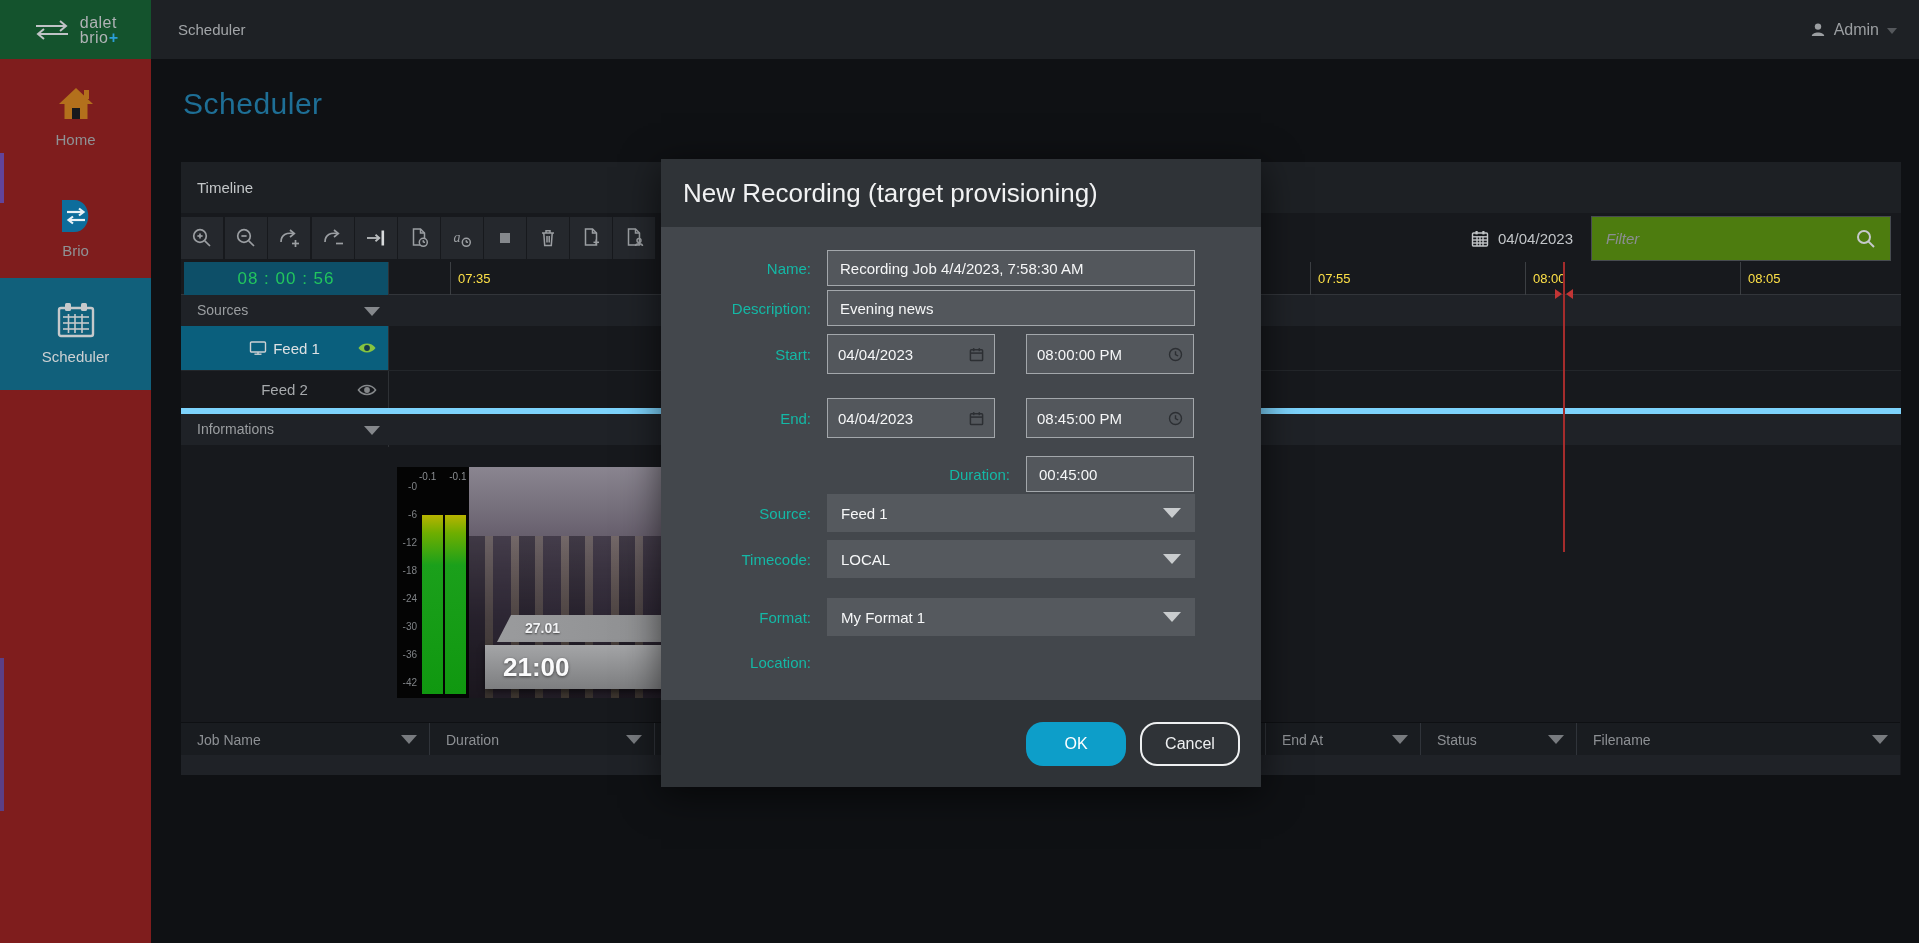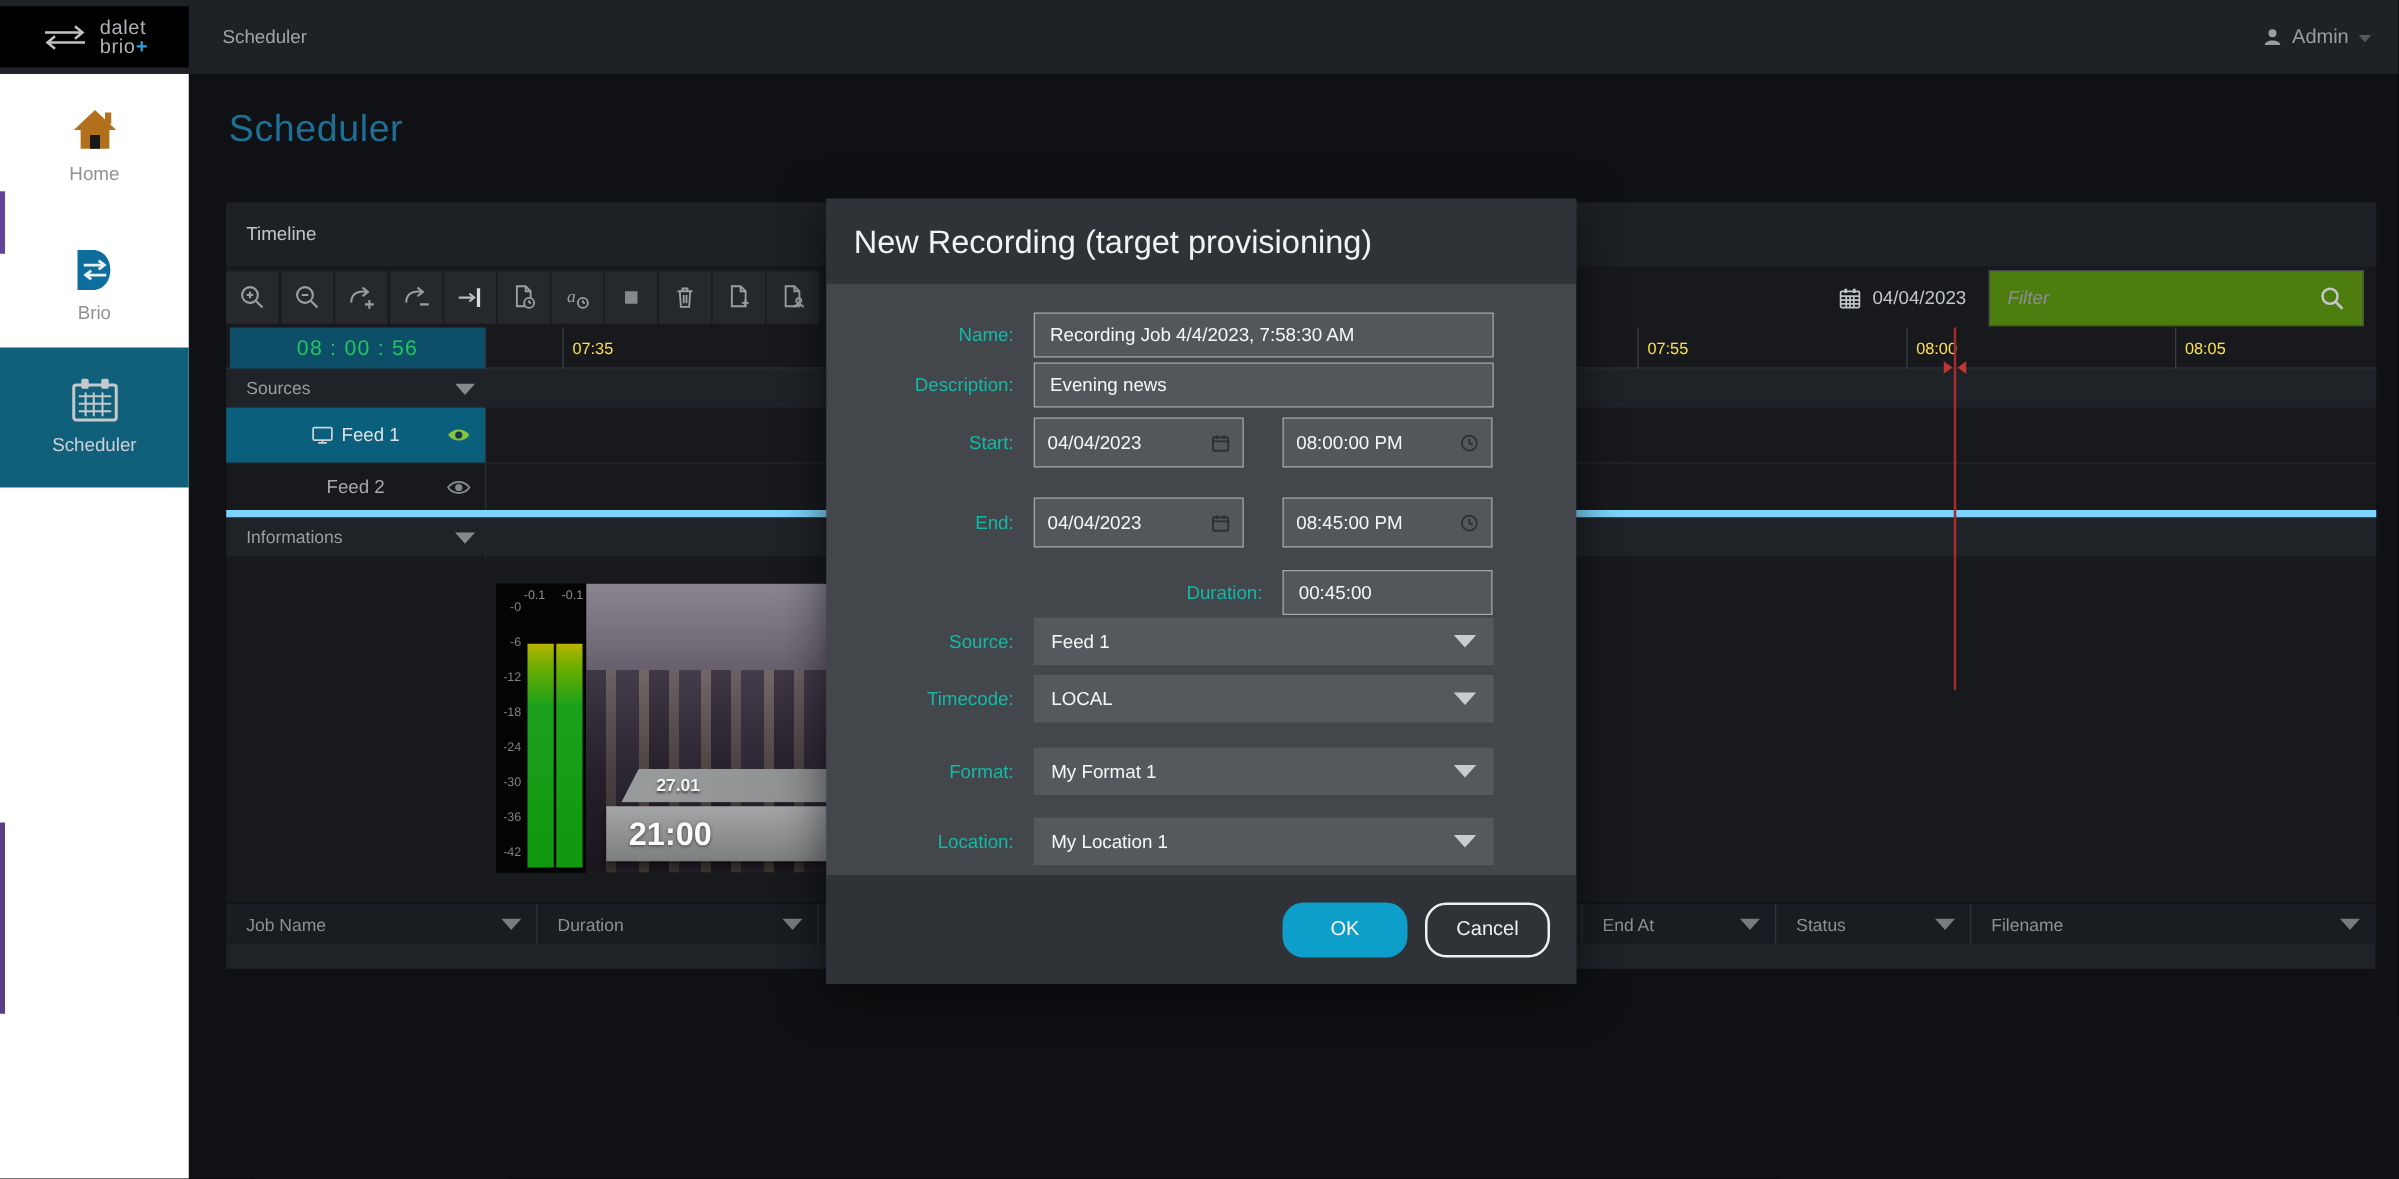--- a/index.html
+++ b/index.html
@@ -7,32 +7,32 @@
   .screen {
     position:relative; width:1919px; height:943px; overflow:hidden;
     background:#0f1114; font-family:"Liberation Sans", sans-serif;
     -webkit-font-smoothing:antialiased;
   }
   svg { display:block; }
 
   
   .topbar { position:absolute; left:0; top:0; width:100%; height:59px;
     background:#1e2125; display:flex; align-items:center; z-index:10; }
-  .logo-block { width:151px; height:49px; background:#000000;
+  .logo-block { width:151px; height:59px; background:#14532d;
     display:flex; align-items:center; justify-content:center; gap:9px; cursor:pointer; }
   .logo-text { font-size:16px; line-height:15px; color:#b0b3b6; letter-spacing:.5px; }
   .logo-text .plus { color:#2b9fd8; font-style:italic; font-weight:bold; }
   .topbar-page { margin-left:27px; color:#a2a5a8; font-size:15px; }
   .user-menu { margin-left:auto; margin-right:22px; display:flex; align-items:center;
     gap:8px; color:#9b9ea1; font-size:16px; cursor:pointer; }
   .caret-sm { width:0; height:0; border-left:5px solid transparent;
     border-right:5px solid transparent; border-top:6px solid #55585c; margin-top:3px; }
 
   
-  .sidebar { position:absolute; left:0; top:59px; width:151px; bottom:0; background:#ffffff; z-index:5; }
+  .sidebar { position:absolute; left:0; top:59px; width:151px; bottom:0; background:#7f1d1d; z-index:5; }
   .accent-strip { position:absolute; left:0; width:4px; background:#62449a; }
   .strip-a { top:94px; height:50px; }
   .strip-b { top:599px; height:153px; background:#5b3f86; }
   .nav-item { position:absolute; left:0; width:151px; text-align:center; cursor:pointer; }
   .nav-item .nv-icon { display:flex; justify-content:center; }
   .nav-item .nv-label { margin-top:8px; font-size:15px; color:#8f9295; }
   .nav-home { top:26px; }
   .nav-brio { top:139px; }
   .nav-sched { top:219px; height:112px; background:#11607b; padding-top:22px; }
   .nav-sched .nv-label { color:#ced1d3; }
@@ -606,24 +606,20 @@
       <div class="frow mt20">
         <span class="flabel">Format:</span>
         <div class="dd">
           <span>My Format 1</span>
           <span class="dd-caret"></span>
         </div>
       </div>
 
       <div class="frow mt18">
         <span class="flabel">Location:</span>
-        <div class="dd">
-          <span>My Location 1</span>
-          <span class="dd-caret"></span>
-        </div>
       </div>
 
     </div>
     <div class="m-foot">
       <button class="btn btn-ok">OK</button>
       <button class="btn btn-cancel">Cancel</button>
     </div>
   </div>
 
 </div>

